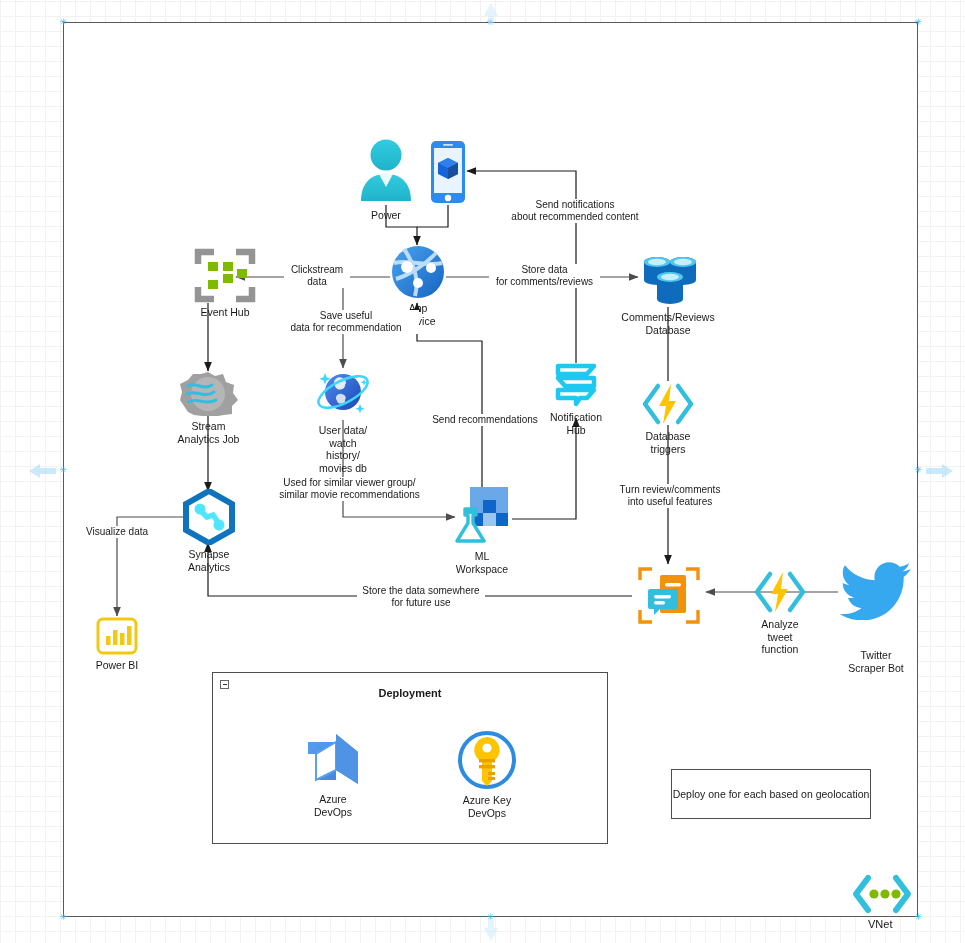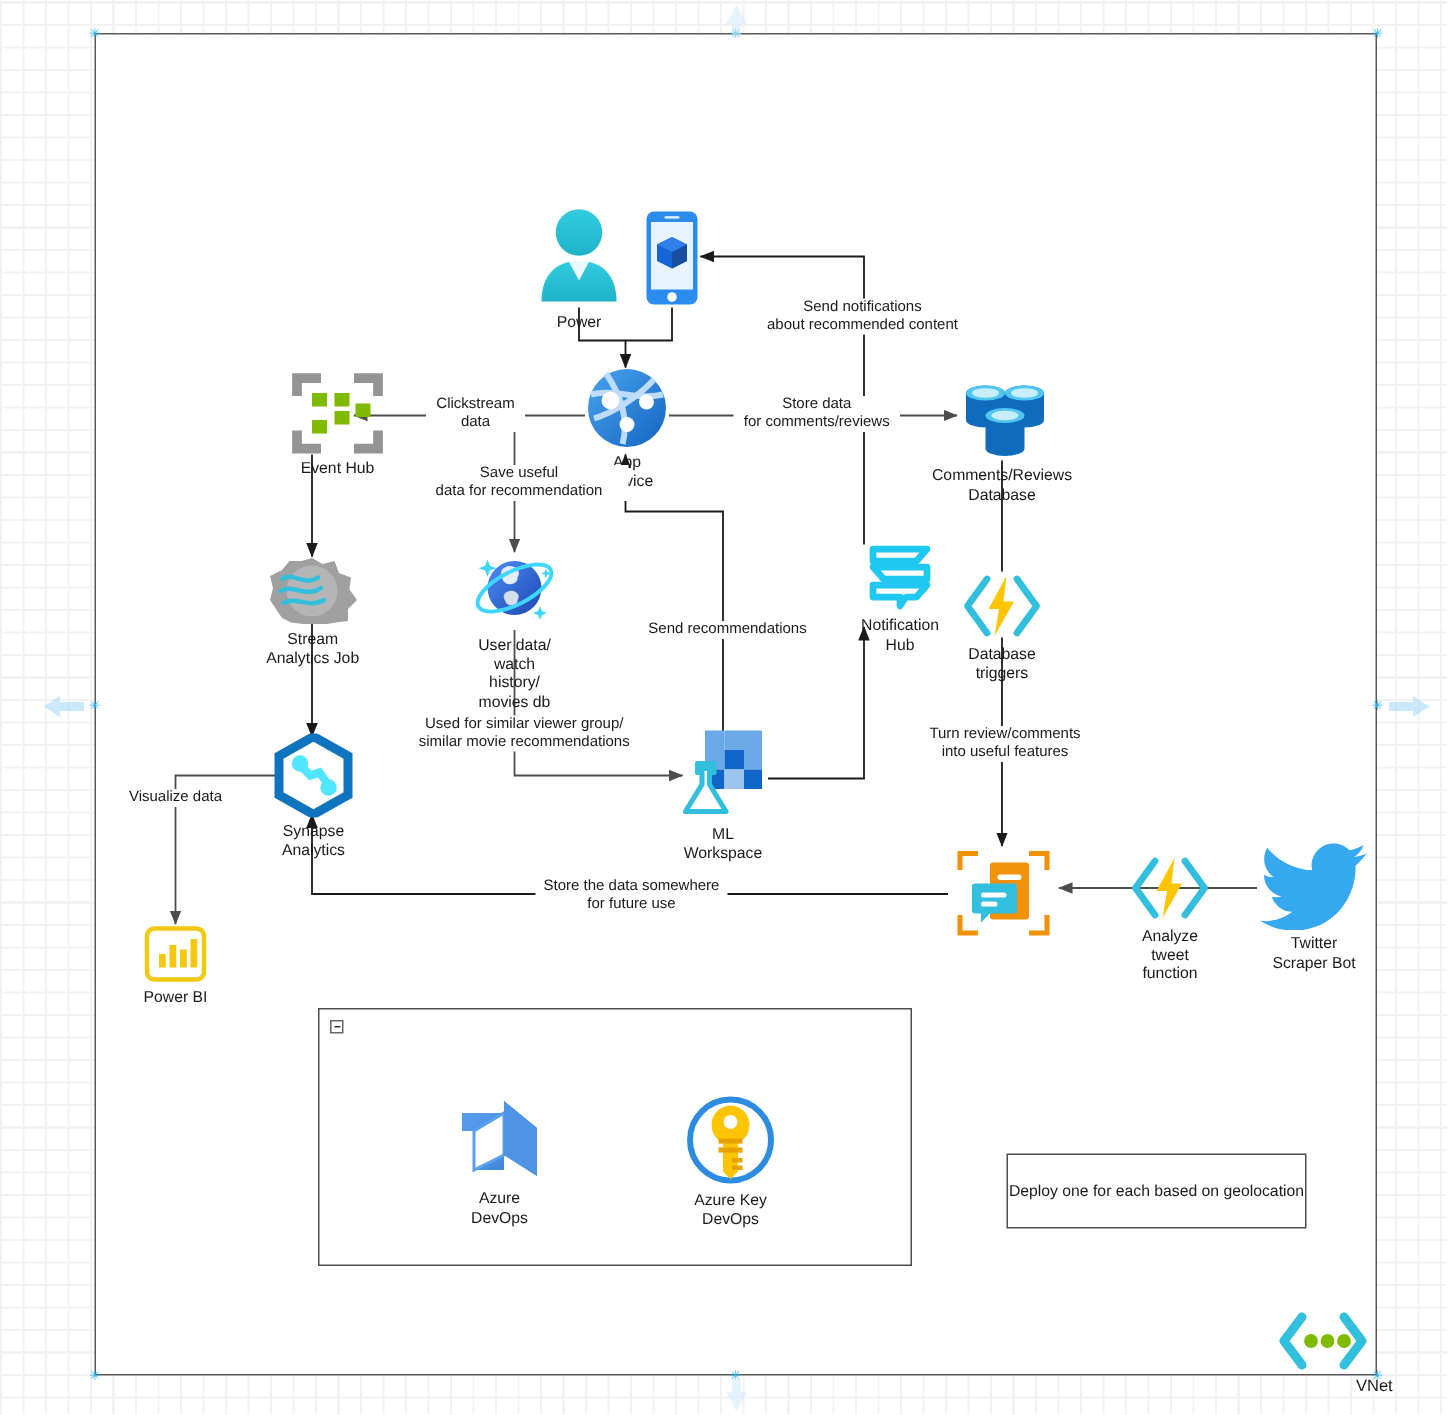--- a/index.html
+++ b/index.html
@@ -22,21 +22,20 @@
     background-position:0 1px,0 1px,0 1px,0 1px;
   }
   
   #vnet{
     position:absolute;left:63px;top:22px;width:855px;height:895px;
     background:#ffffff;border:1.6px solid #595959;box-sizing:border-box;
   }
   .vnet-label{
     position:absolute;left:868px;top:918px;font-size:11px;color:#1a1a1a;
     white-space:nowrap;
-    margin-left:36px;
   }
   
   #edges{position:absolute;left:0;top:0;width:965px;height:943px;pointer-events:none;}
   
   .node{position:absolute;display:flex;flex-direction:column;align-items:center;}
   .node .ico{display:block;line-height:0;}
   .node .lbl{
     margin-top:3px;font-size:10.5px;color:#1a1a1a;text-align:center;
     line-height:12.5px;white-space:pre-line;
   }
@@ -269,21 +268,21 @@
       <rect x="18" y="28" width="13" height="13" fill="#0f66c8"></rect>
       <rect x="31" y="28" width="13" height="13" fill="#9cc6ef"></rect>
       <rect x="44" y="28" width="12" height="13" fill="#0f66c8"></rect>
       <path d="M13,24 L24,24 L24,30 L21,30 L21,38 L32,56 L5,56 L16,38 L16,30 L13,30 Z" fill="#ffffff" stroke="#32bedd" stroke-width="3.4" stroke-linejoin="round"></path>
       <rect x="12" y="23" width="13" height="6" fill="#32bedd"></rect>
     </svg>
   </span>
   <span class="lbl">ML Workspace</span>
 </div>
 
-<div class="node" style="left:552px;top:360px;width:48px;margin-left:24px;">
+<div class="node" style="left:552px;top:360px;width:48px;">
   <span class="ico">
     <svg width="48" height="48" viewBox="0 0 48 48">
       <g fill="none" stroke="#1ec8f0" stroke-width="4.5" stroke-linejoin="round">
         <path d="M6,6 L42,6 L35,14 L6,14 Z"></path>
         <path d="M42,18 L6,18 L13,26 L42,26 Z"></path>
         <path d="M6,30 L42,30 L35,38 L28,38 L24,44 L24,38 L6,38 Z"></path>
       </g>
     </svg>
   </span>
   <span class="lbl">Notification
@@ -354,38 +353,39 @@
         <path d="M18,5 L5,23 L18,41"></path>
         <path d="M38,5 L51,23 L38,41"></path>
       </g>
       <path d="M31,3 L19,25 L26,25 L23,43 L36,20 L29,20 Z" fill="#ffc400"></path>
     </svg>
   </span>
   <span class="lbl">Analyze tweet
 function</span>
 </div>
 
-<div class="node" style="left:840px;top:560px;width:72px;">
+<div class="node" style="left:840px;top:560px;width:72px;gap:26px;">
   <span class="ico">
     <svg width="72" height="60" viewBox="0 0 72 60">
       <path d="M71,9 c-2.6,1.2 -5.4,2 -8.4,2.4 c3,-1.8 5.3,-4.7 6.4,-8.1 c-2.8,1.7 -6,2.9 -9.3,3.5
                C57,4 53.2,2.3 49,2.3 c-8.1,0 -14.6,6.6 -14.6,14.6 c0,1.1 0.1,2.3 0.4,3.3
                C22.5,19.6 11.9,13.9 4.8,5.2 C3.5,7.4 2.8,10 2.8,12.7 c0,5.1 2.6,9.6 6.5,12.2
                c-2.4,-0.1 -4.6,-0.7 -6.6,-1.8 l0,0.2 c0,7.1 5,13 11.7,14.3 c-1.2,0.3 -2.5,0.5 -3.8,0.5
                c-0.9,0 -1.8,-0.1 -2.7,-0.3 c1.9,5.8 7.2,10 13.6,10.1 c-5,3.9 -11.3,6.2 -18.1,6.2
                c-1.2,0 -2.3,-0.1 -3.4,-0.2 c6.5,4.1 14.1,6.5 22.3,6.5 c26.8,0 41.4,-22.2 41.4,-41.4
                l0,-1.9 C66.5,14.5 69,11.9 71,9 Z" fill="#35a8ef"></path>
     </svg>
   </span>
   <span class="lbl">Twitter
 Scraper Bot</span>
 </div>
 
 <div id="deployment">
   <span class="collapse-box"></span>
+  <span class="grp-title">Deployment</span>
 </div>
 
 <div class="node" style="left:302px;top:732px;width:62px;">
   <span class="ico">
     <svg width="62" height="58" viewBox="0 0 62 58">
       <defs>
           <linearGradient id="gD" x1="0" y1="0" x2="1" y2="1">
         <stop offset="0" stop-color="#5aa0ef"></stop>
             <stop offset="1" stop-color="#3c7fd4"></stop>
       </linearGradient>

